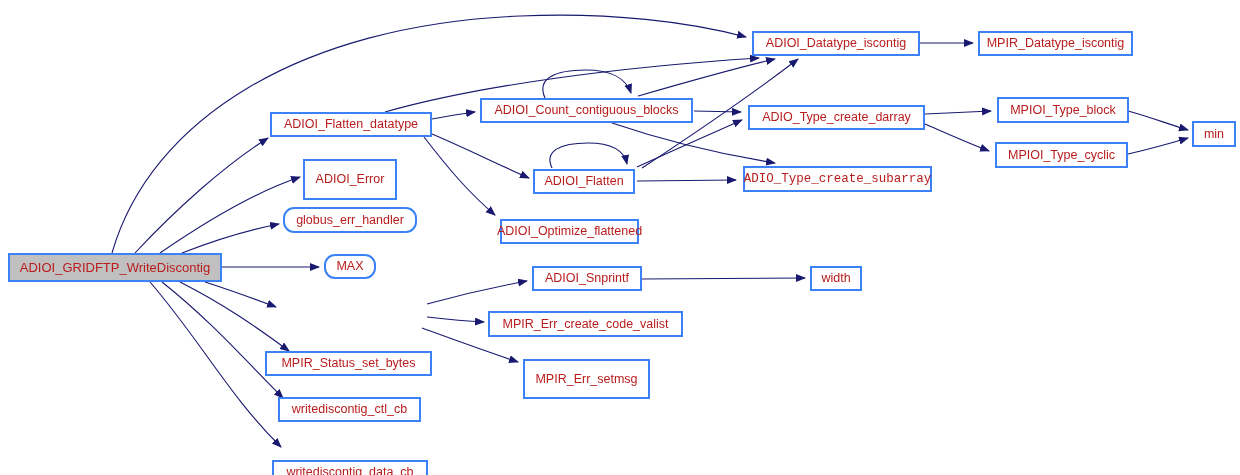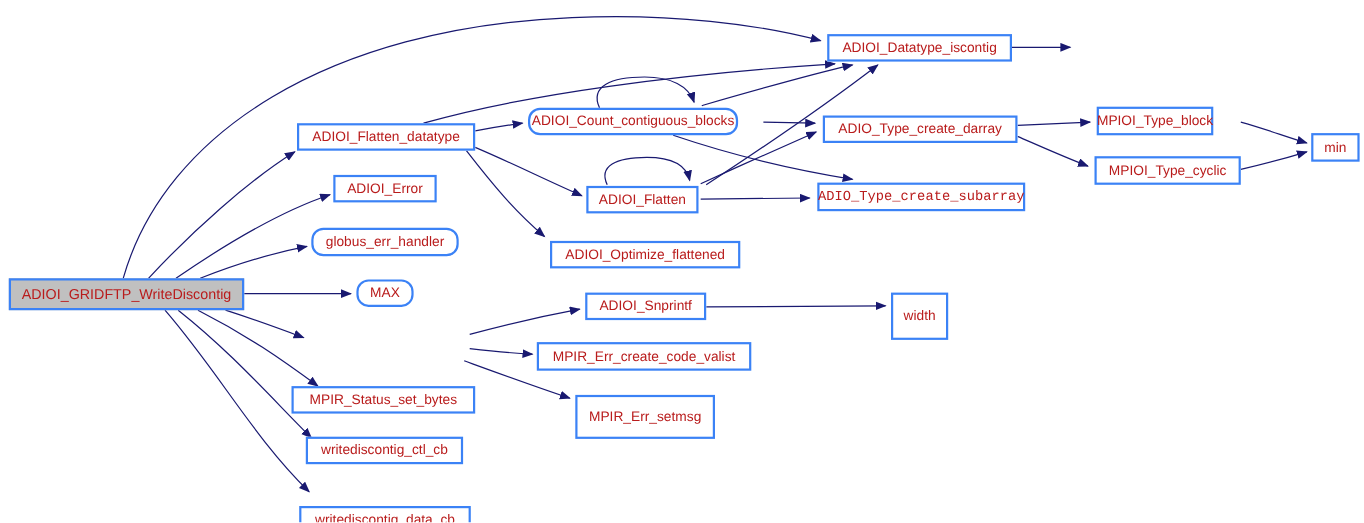--- a/index.html
+++ b/index.html
@@ -81,53 +81,54 @@
     <path class="edge" d="M427,304 C460,295 495,287 527,281" marker-end="url(#arrow)"></path>
     <path class="edge" d="M427,317 C445,319 465,321 484,322" marker-end="url(#arrow)"></path>
     <path class="edge" d="M422,328 C455,340 485,351 518,362" marker-end="url(#arrow)"></path>
     <path class="edge" d="M642,279 L805,278" marker-end="url(#arrow)"></path>
   </svg>
 
   <div class="node root" style="left:8px;top:253px;width:214px;height:29px;">ADIOI_GRIDFTP_WriteDiscontig</div>
 
   <div class="node" style="left:270px;top:112px;width:162px;height:25px;">ADIOI_Flatten_datatype</div>
 
-  <div class="node" style="left:303px;top:159px;width:94px;height:25px;">ADIOI_Error</div>
+  <div class="node" style="left:303px;top:159px;width:94px;height:41px;">ADIOI_Error</div>
 
   <div class="node" style="left:283px;top:207px;width:134px;height:26px;border-radius:11px;">globus_err_handler</div>
 
   <div class="node" style="left:324px;top:254px;width:52px;height:25px;border-radius:11px;">MAX</div>
 
 
   <div class="node" style="left:265px;top:351px;width:167px;height:25px;">MPIR_Status_set_bytes</div>
 
   <div class="node" style="left:278px;top:397px;width:143px;height:25px;text-align:center;">writediscontig_ctl_cb</div>
 
   <div class="node" style="left:272px;top:460px;width:156px;height:25px;">writediscontig_data_cb</div>
 
-  <div class="node" style="left:480px;top:98px;width:191px;height:25px;border-radius:11px;">ADIOI_Count_contiguous_blocks</div>
+  <div class="node" style="left:480px;top:98px;width:213px;height:25px;">ADIOI_Count_contiguous_blocks</div>
 
   <div class="node" style="left:533px;top:169px;width:102px;height:25px;">ADIOI_Flatten</div>
 
-  <div class="node" style="left:500px;top:219px;width:173px;height:25px;">ADIOI_Optimize_flattened</div>
+  <div class="node" style="left:500px;top:219px;width:139px;height:25px;">ADIOI_Optimize_flattened</div>
 
   <div class="node" style="left:532px;top:266px;width:110px;height:25px;">ADIOI_Snprintf</div>
 
   <div class="node" style="left:488px;top:311px;width:195px;height:26px;">MPIR_Err_create_code_valist</div>
 
   <div class="node" style="left:523px;top:359px;width:127px;height:40px;">MPIR_Err_setmsg</div>
 
   <div class="node" style="left:752px;top:31px;width:168px;height:25px;">ADIOI_Datatype_iscontig</div>
 
+  <div class="node" style="left:978px;top:31px;width:155px;height:25px;">MPIR_Datatype_iscontig</div>
 
   <div class="node" style="left:748px;top:105px;width:177px;height:25px;">ADIO_Type_create_darray</div>
 
   <div class="node" style="left:743px;top:166px;width:189px;height:26px;font-family:Liberation Mono, monospace;">ADIO_Type_create_subarray</div>
 
-  <div class="node" style="left:997px;top:97px;width:106px;height:26px;">MPIOI_Type_block</div>
+  <div class="node" style="left:997px;top:97px;width:132px;height:26px;">MPIOI_Type_block</div>
 
   <div class="node" style="left:995px;top:142px;width:133px;height:26px;">MPIOI_Type_cyclic</div>
 
   <div class="node" style="left:1192px;top:121px;width:44px;height:26px;">min</div>
 
-  <div class="node" style="left:810px;top:266px;width:52px;height:43px;">width</div>
+  <div class="node" style="left:810px;top:266px;width:52px;height:25px;">width</div>
 
 </div>
 
 </body></html>

